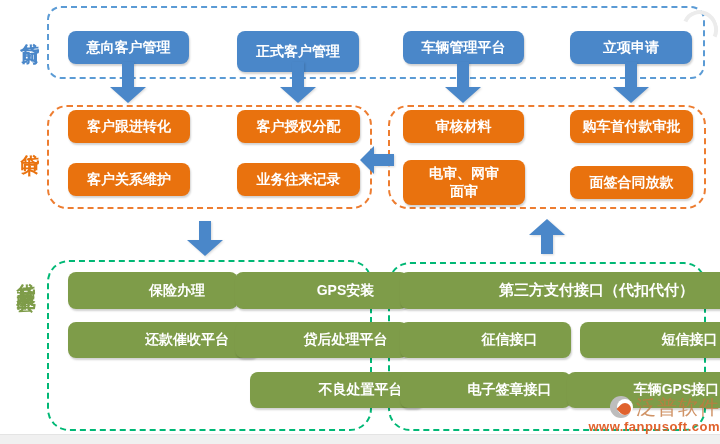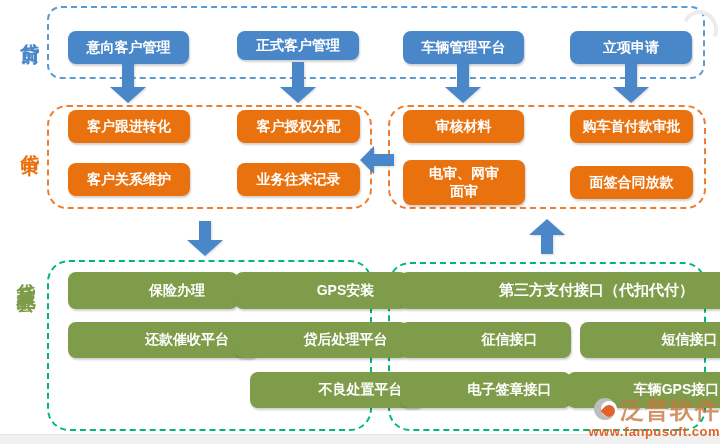--- a/index.html
+++ b/index.html
@@ -43,40 +43,40 @@
   .ghost-curl{position:absolute;left:682px;top:10px;width:28px;height:30px;border:4px solid #ececec;border-radius:50%;border-left-color:transparent;border-bottom-color:transparent;transform:rotate(-20deg);}
   .footer-strip{position:absolute;left:0;top:434px;width:720px;height:10px;background:#f0f0f0;border-top:1px solid #e4e4e4;}
 
   
   .watermark{position:absolute;left:588px;top:394px;width:132px;text-align:right;}
   .wm-row{display:flex;align-items:center;justify-content:flex-end;gap:2px;}
   .wm-logo{position:relative;width:24px;height:24px;flex:0 0 auto;}
   .wm-logo .c1{position:absolute;left:0;top:0;width:22px;height:22px;border-radius:50%;background:#bdbdbd;}
   .wm-logo .c2{position:absolute;left:7px;top:3px;width:16px;height:16px;border-radius:50%;background:#ffffff;}
   .wm-logo .c3{position:absolute;left:9px;top:7px;width:12px;height:12px;border-radius:50% 50% 50% 0;background:#e0622d;transform:rotate(45deg);}
-  .wm-brand{font-size:24px;font-weight:bold;color:rgba(196,120,64,0.8);letter-spacing:1px;white-space:nowrap;}
+  .wm-brand{font-size:20px;font-weight:normal;color:rgba(196,120,64,0.8);letter-spacing:1px;white-space:nowrap;}
   .wm-url{font-size:13px;font-weight:bold;color:#e0622d;letter-spacing:0.5px;white-space:nowrap;margin-top:-2px;}
 </style>
 </head>
 <body>
 
 <div id="stage">
 
   <div class="zone zone-pre"></div>
   <div class="zone zone-mid-left"></div>
   <div class="zone zone-mid-right"></div>
   <div class="zone zone-post-left"></div>
   <div class="zone zone-post-right"></div>
 
   <div class="stage-label label-pre">贷前</div>
   <div class="stage-label label-mid">贷中</div>
   <div class="stage-label label-post">贷后及配套</div>
 
   <div class="node blue" style="left:68px;top:31px;width:121px;height:33px;">意向客户管理</div>
-  <div class="node blue" style="left:237px;top:31px;width:122px;height:29px;">正式客户管理</div>
+  <div class="node blue" style="left:237px;top:31px;width:122px;height:41px;">正式客户管理</div>
   <div class="node blue" style="left:403px;top:31px;width:121px;height:33px;">车辆管理平台</div>
   <div class="node blue" style="left:570px;top:31px;width:122px;height:33px;">立项申请</div>
 
   <div class="arrow v-arrow" style="left:110px;top:62px;">
       <div class="stem" style="height:25px;"></div>
       <div class="head-down"></div>
     </div>
   <div class="arrow v-arrow" style="left:280px;top:62px;">
       <div class="stem" style="height:25px;"></div>
       <div class="head-down"></div>

